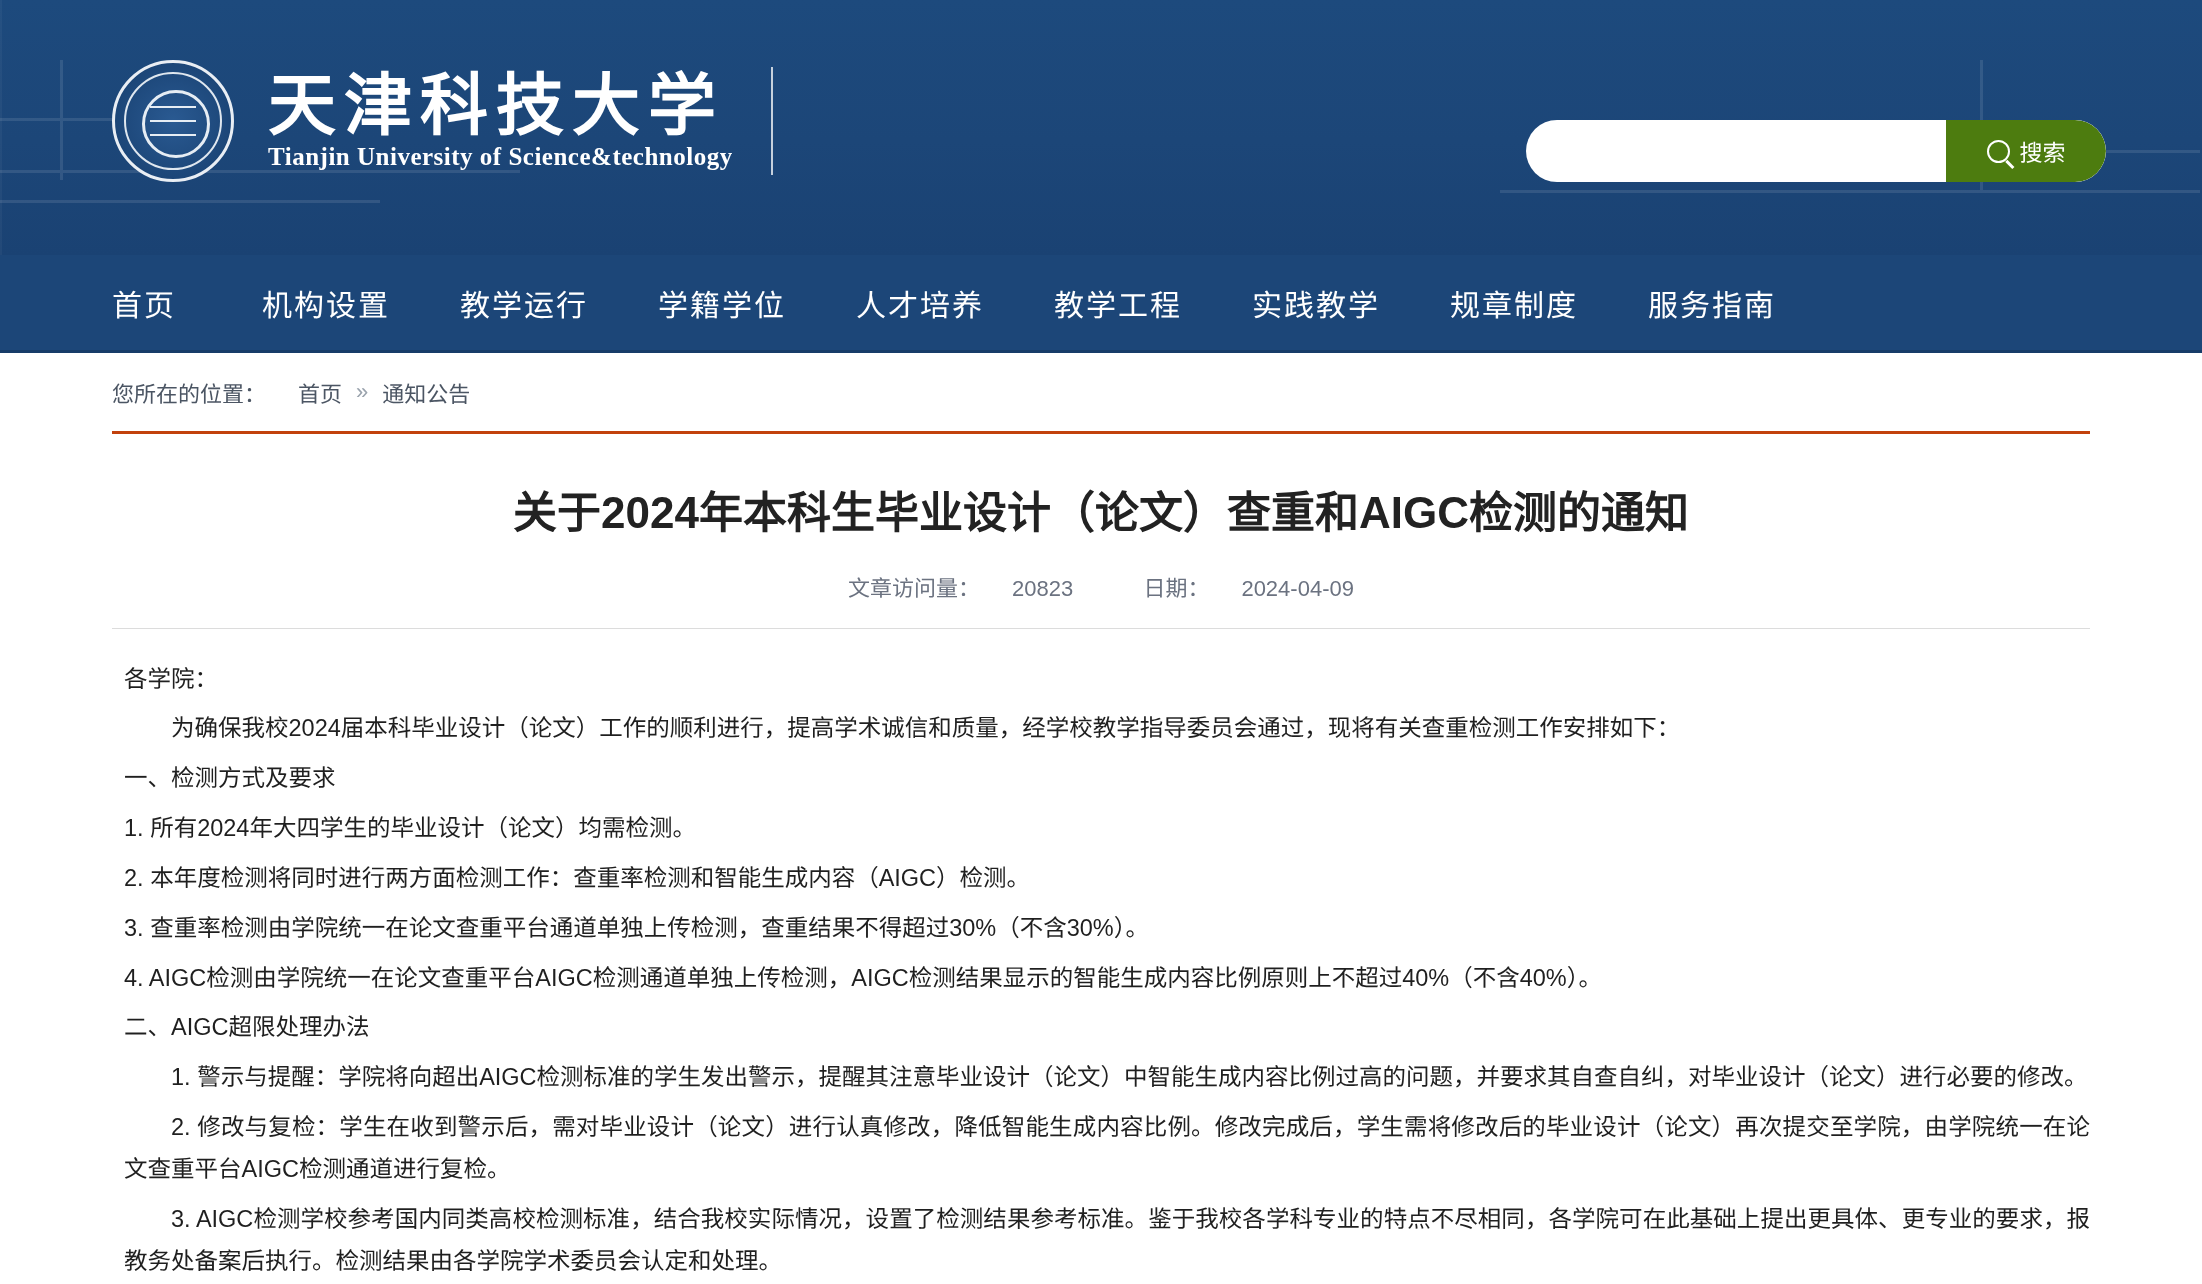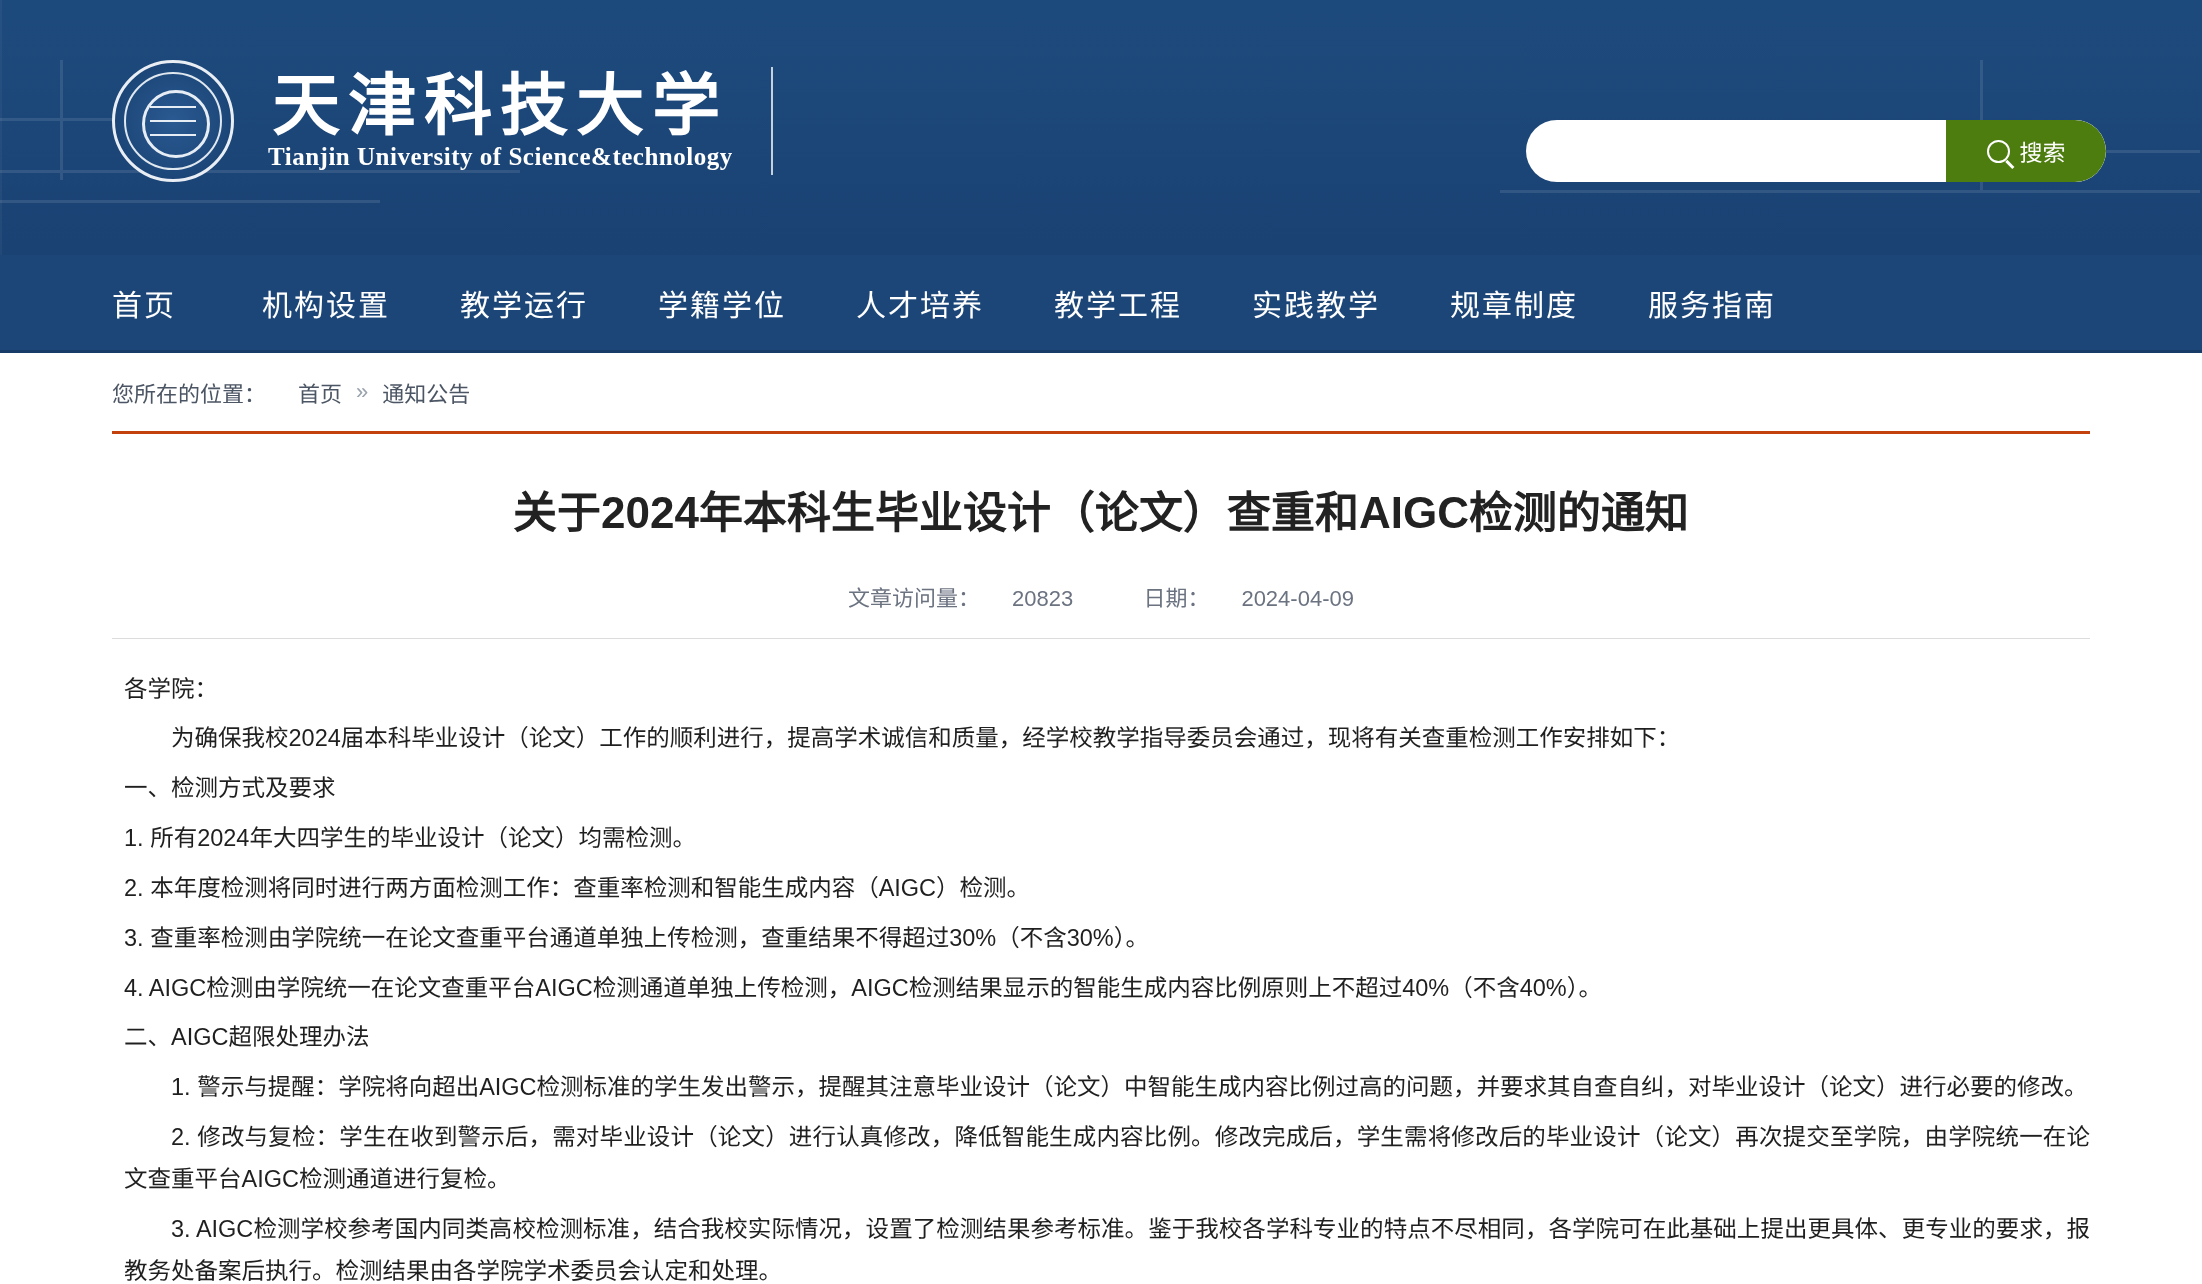--- a/index.html
+++ b/index.html
@@ -88,21 +88,20 @@
     margin-left: 34px;
     color: #ffffff;
   }
   .wordmark .cn {
     font-family: "Liberation Serif", "DejaVu Serif", serif;
     font-size: 68px;
     font-weight: bold;
     letter-spacing: 8px;
     line-height: 1.05;
     white-space: nowrap;
-    text-align: center;
   }
   .wordmark .en {
     font-family: "Liberation Serif", "DejaVu Serif", serif;
     font-size: 25px;
     font-weight: bold;
     letter-spacing: 0.5px;
     margin-top: 0;
     white-space: nowrap;
   }
   .divider-vert {
@@ -233,21 +232,21 @@
     color: #222222;
     font-weight: bold;
     margin: 48px 0 0 0;
     line-height: 1.4;
     font-family: "Liberation Sans", sans-serif;
   }
   .article-meta {
     text-align: center;
     font-size: 22px;
     color: #6b7280;
-    margin-top: 36px;
+    margin-top: 26px;
     padding-bottom: 26px;
     border-bottom: 1px solid #dcdcdc;
   }
   .article-meta span { margin: 0 16px; }
 
   .article-body {
     margin-top: 30px;
     font-size: 23.5px;
     color: #1f1f1f;
     line-height: 1.78;

